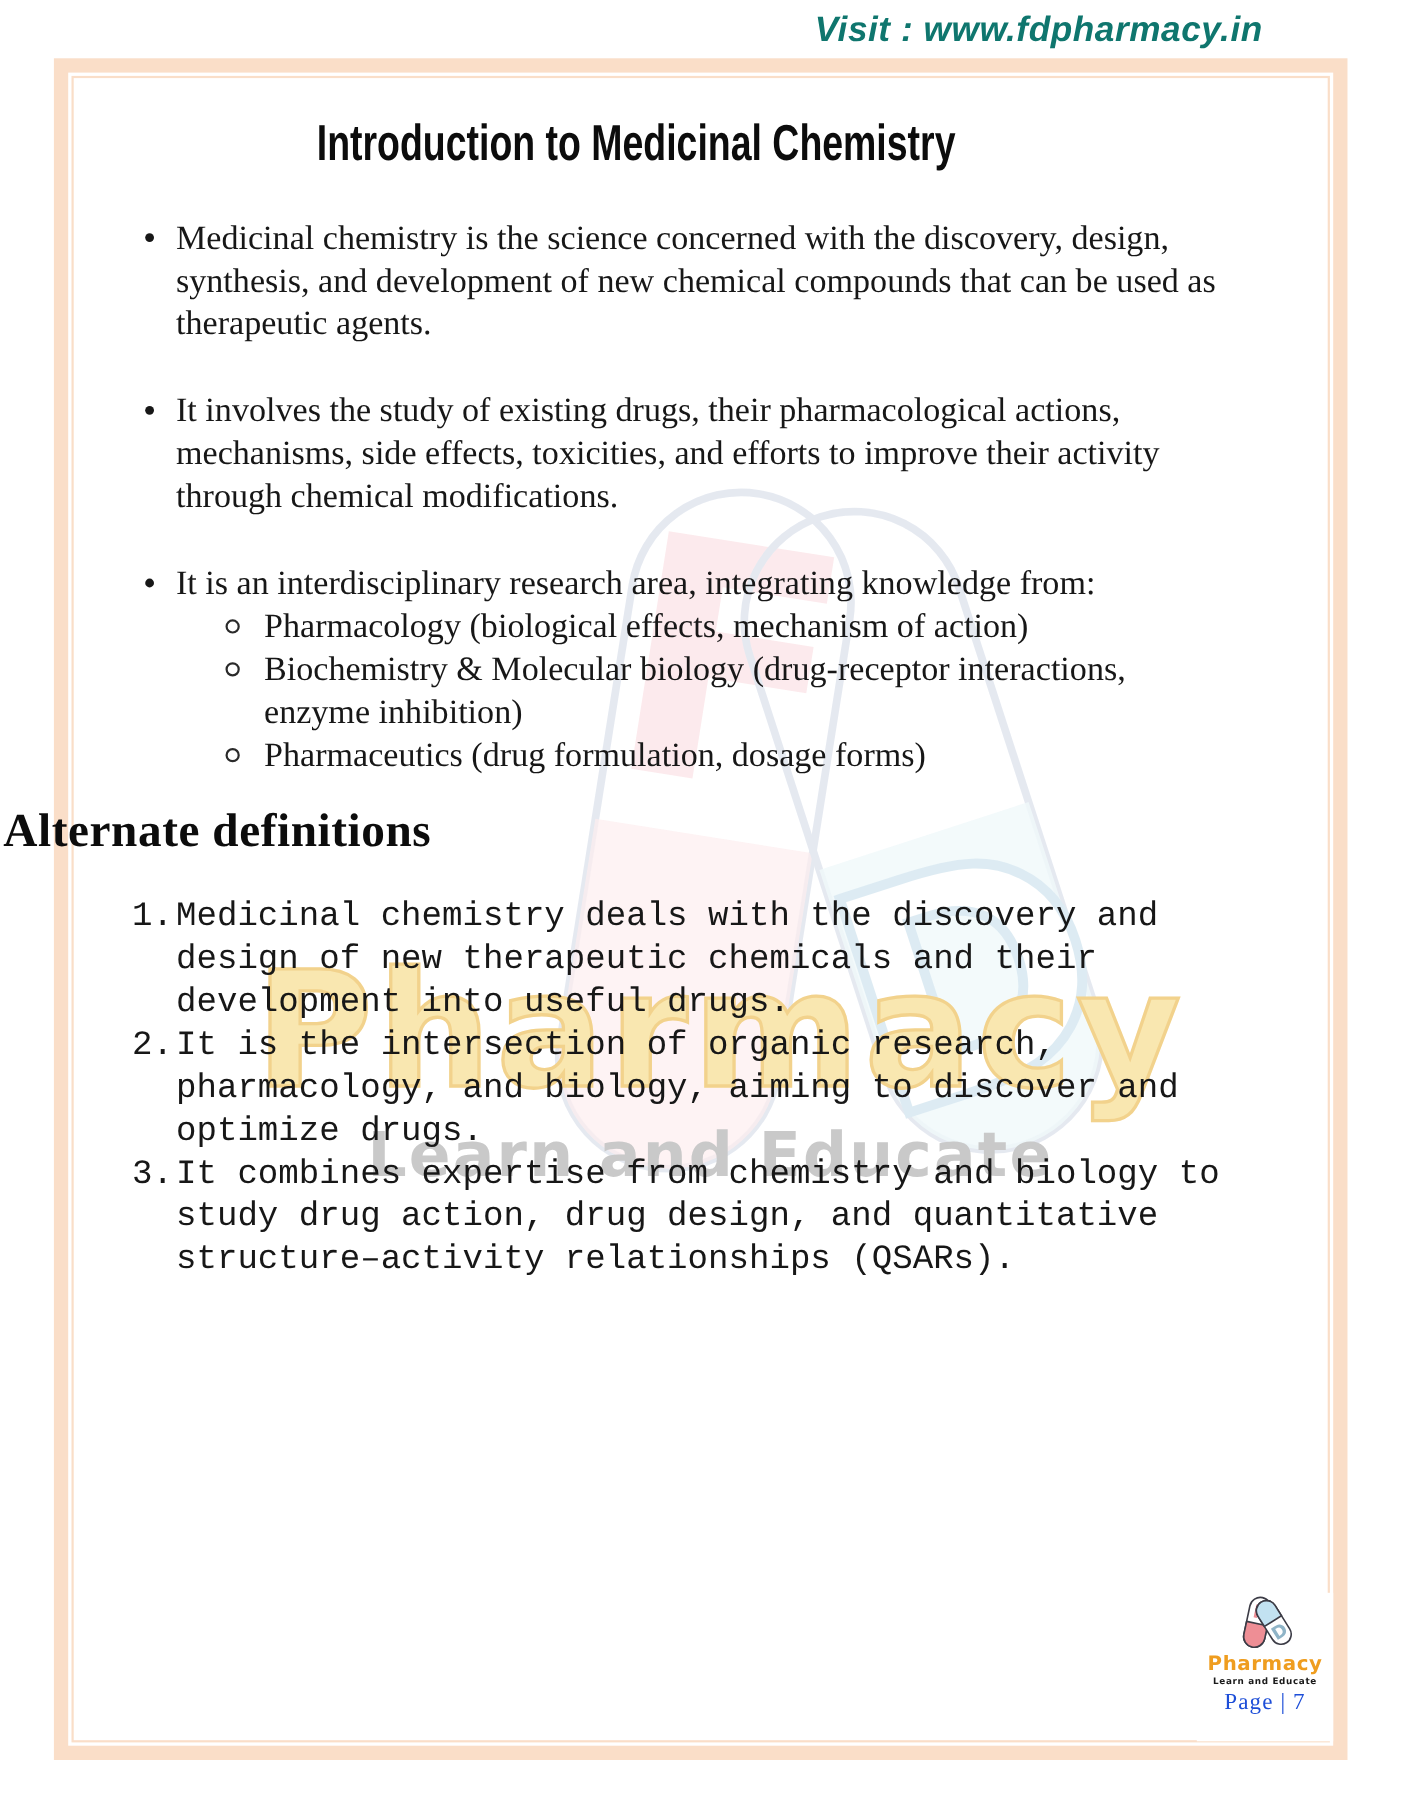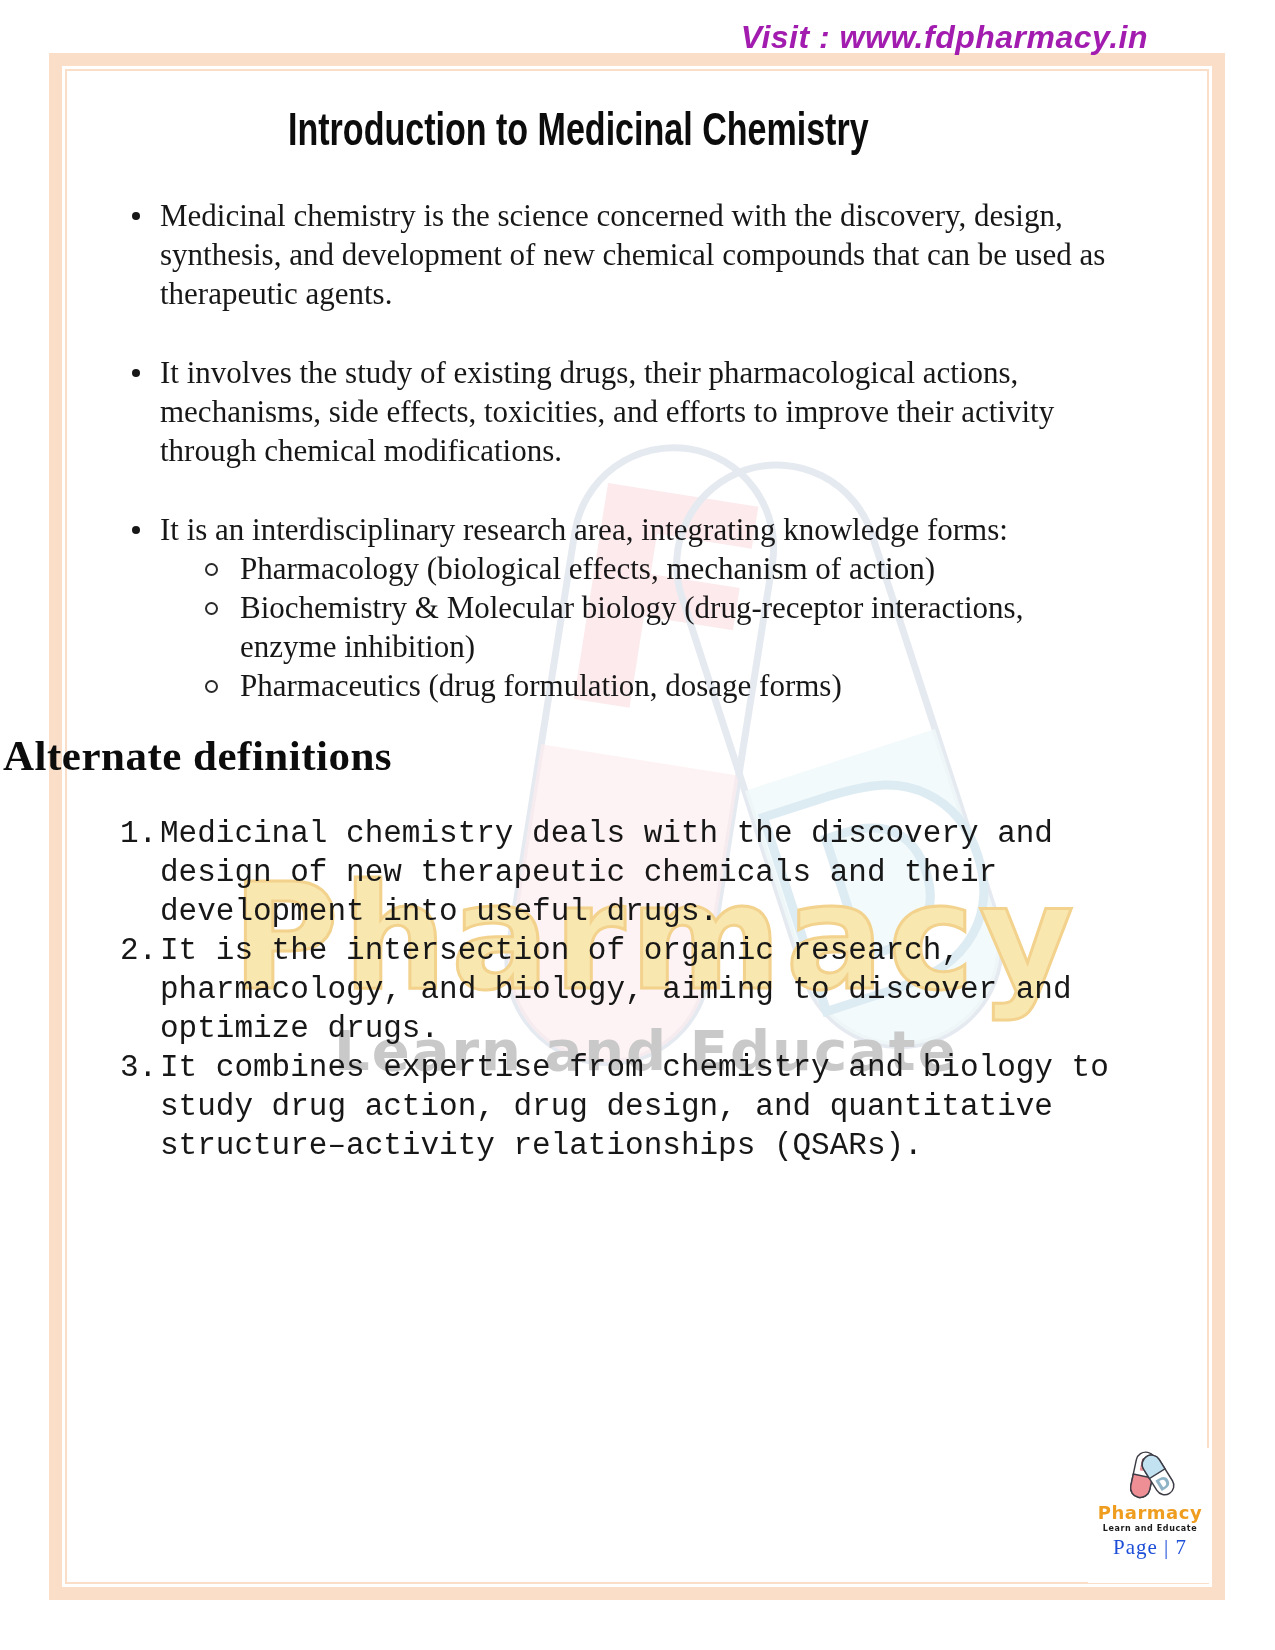--- a/index.html
+++ b/index.html
@@ -2,23 +2,23 @@
 <html><head>
 <meta charset="utf-8">
 <style>
   html,body{margin:0;padding:0;background:#ffffff;}
   .page{
     position:relative;width:1275px;height:1650px;background:#ffffff;
     font-family:"Liberation Serif", serif;color:#171717;overflow:hidden;
   }
   
   .visit-header{
-    position:absolute;top:19px;right:127px;
+    position:absolute;top:8px;right:127px;
     font-family:"Liberation Sans", sans-serif;
-    font-weight:bold;font-style:italic;font-size:32px;color:#a21caf;
+    font-weight:bold;font-style:italic;font-size:32px;color:#0f766e;
     letter-spacing:0.5px;z-index:6;
   }
   
   .frame{
     position:absolute;left:49px;top:53px;width:1150px;height:1521px;
     border:13px solid #fadec8;z-index:1;
   }
   .frame-inner{
     position:absolute;left:65px;top:69px;width:1140px;height:1511px;
     border:2px solid #fadec8;z-index:1;
@@ -127,21 +127,21 @@
     <h1 class="title"><span class="t">Introduction to Medicinal Chemistry</span></h1>
 
     <ul class="bullets body-text" id="bullet-list">
         <li>
           <span class="btxt">Medicinal chemistry is the science concerned with the discovery, design, synthesis, and development of new chemical compounds that can be used as therapeutic agents.</span>
         </li>
         <li>
           <span class="btxt">It involves the study of existing drugs, their pharmacological actions, mechanisms, side effects, toxicities, and efforts to improve their activity through chemical modifications.</span>
         </li>
         <li>
-          <span class="btxt">It is an interdisciplinary research area, integrating knowledge forms:</span>
+          <span class="btxt">It is an interdisciplinary research area, integrating knowledge from:</span>
           <ul class="subs">
             <li>Pharmacology (biological effects, mechanism of action)</li>
             <li>Biochemistry &amp; Molecular biology (drug-receptor interactions, enzyme inhibition)</li>
             <li>Pharmaceutics (drug formulation, dosage forms)</li>
           </ul>
         </li>
       </ul>
 
     <h2 class="alt">Alternate definitions</h2>
 

